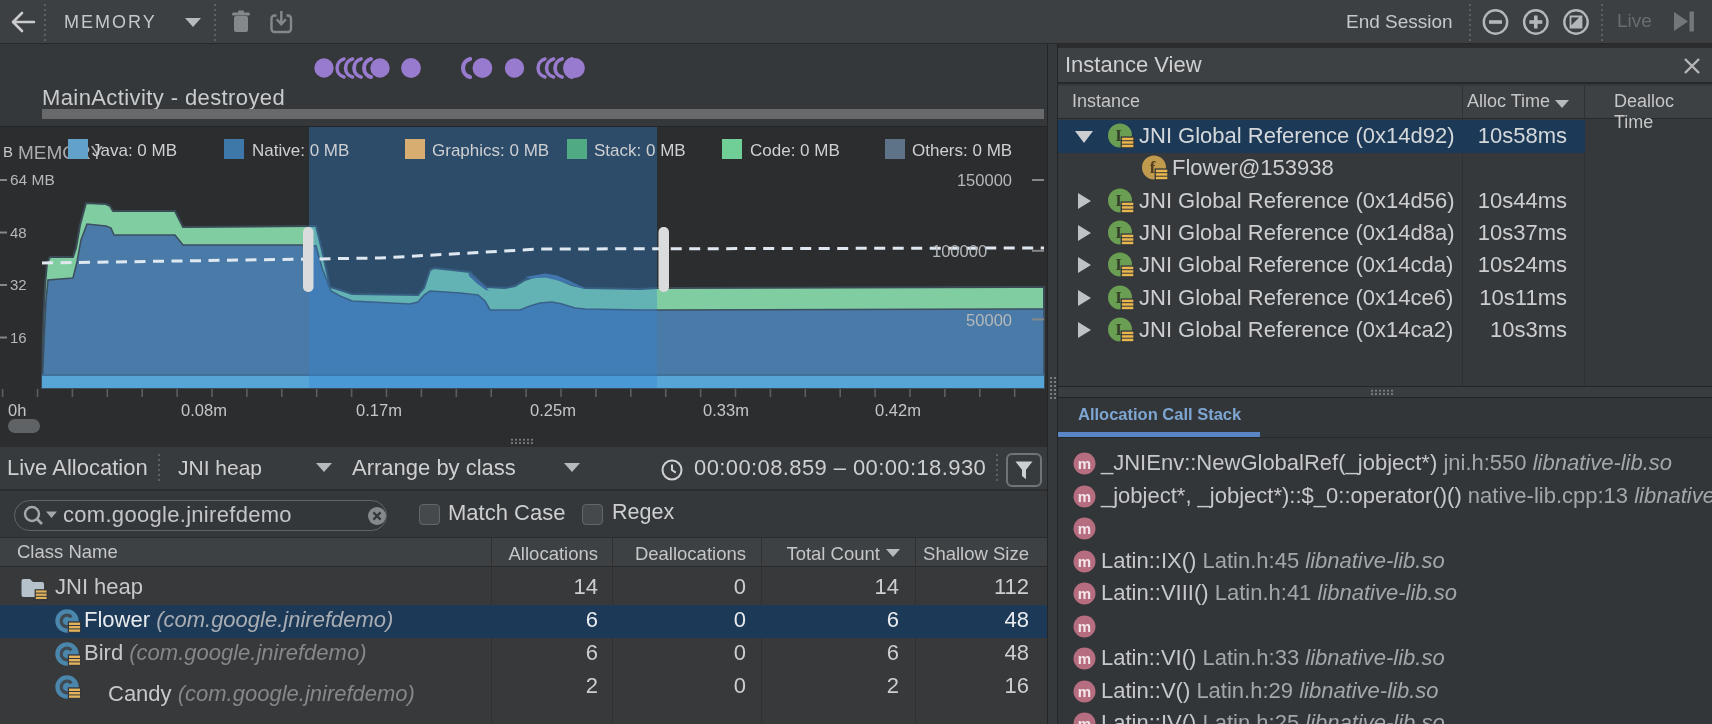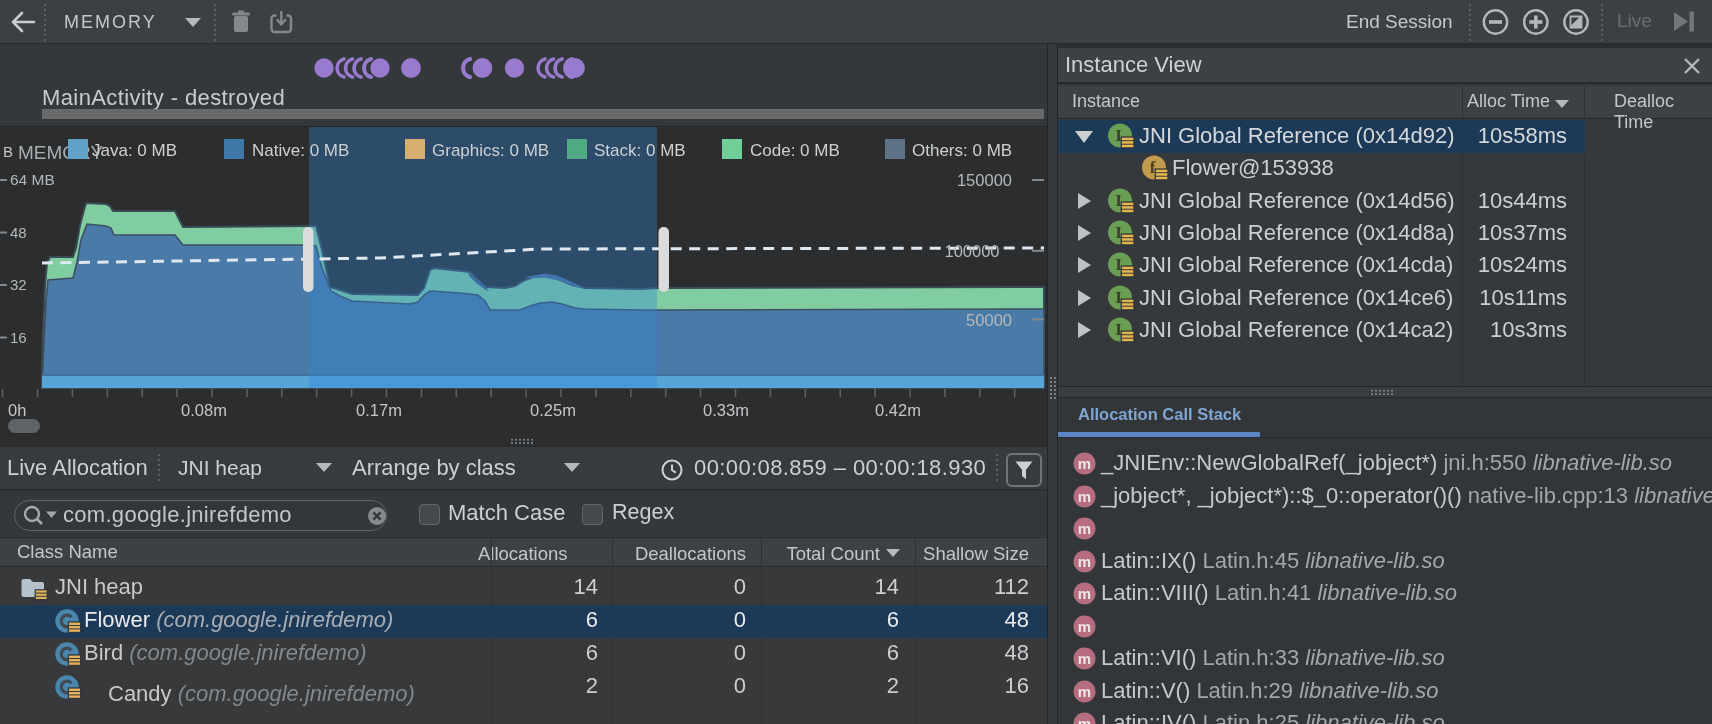--- a/index.html
+++ b/index.html
@@ -164,21 +164,21 @@
     <div class="abs" style="left:594px;top:14px;font-size:17px;color:#ced0d2;">Stack: 0 MB</div>
     <div class="abs" style="left:722px;top:12px;width:20px;height:20px;background:#6fcf97;"></div>
     <div class="abs" style="left:750px;top:14px;font-size:17px;color:#ced0d2;">Code: 0 MB</div>
     <div class="abs" style="left:885px;top:12px;width:20px;height:20px;background:#5e7388;"></div>
     <div class="abs" style="left:912px;top:14px;font-size:17px;color:#ced0d2;">Others: 0 MB</div>
     <div class="abs" style="left:10px;top:44px;font-size:15.5px;color:#b5b8ba;">64 MB</div>
     <div class="abs" style="left:10px;top:97px;font-size:15px;color:#b5b8ba;">48</div>
     <div class="abs" style="left:10px;top:149px;font-size:15px;color:#b5b8ba;">32</div>
     <div class="abs" style="left:10px;top:202px;font-size:15px;color:#b5b8ba;">16</div>
     <div class="abs" style="left:932px;top:44px;width:80px;font-size:16.5px;color:#b5b8ba;text-align:right;">150000</div>
-    <div class="abs" style="left:932px;top:115px;width:80px;font-size:16.5px;color:#b5b8ba;text-align:center;">100000</div>
+    <div class="abs" style="left:932px;top:115px;width:80px;font-size:16.5px;color:#b5b8ba;text-align:left;">100000</div>
     <div class="abs" style="left:932px;top:184px;width:80px;font-size:16.5px;color:#b5b8ba;text-align:right;">50000</div>
 
     <div class="abs" style="left:8px;top:274px;font-size:16.5px;color:#c3c5c7;">0h</div>
     <div class="abs" style="left:154px;top:274px;width:100px;text-align:center;font-size:16.5px;color:#c3c5c7;">0.08m</div>
     <div class="abs" style="left:329px;top:274px;width:100px;text-align:center;font-size:16.5px;color:#c3c5c7;">0.17m</div>
     <div class="abs" style="left:503px;top:274px;width:100px;text-align:center;font-size:16.5px;color:#c3c5c7;">0.25m</div>
     <div class="abs" style="left:676px;top:274px;width:100px;text-align:center;font-size:16.5px;color:#c3c5c7;">0.33m</div>
     <div class="abs" style="left:848px;top:274px;width:100px;text-align:center;font-size:16.5px;color:#c3c5c7;">0.42m</div>
 
     <div class="abs" style="left:8px;top:292px;width:32px;height:14px;border-radius:7px;background:#606365;"></div>
@@ -222,21 +222,21 @@
     <div class="abs" style="left:419px;top:13px;width:21px;height:21px;background:#46494c;border:1.5px solid #626668;border-radius:4px;"></div>
     <div class="abs" style="left:448px;top:9px;font-size:22px;color:#cdcfd1;">Match Case</div>
     <div class="abs" style="left:582px;top:13px;width:21px;height:21px;background:#46494c;border:1.5px solid #626668;border-radius:4px;"></div>
     <div class="abs" style="left:612px;top:9px;font-size:21.5px;color:#cdcfd1;">Regex</div>
   </div>
 
   <div class="abs" style="left:0;top:538px;width:1047px;height:186px;background:#37393b;">
 
     <div class="abs" style="left:0;top:0;width:1047px;height:29px;background:#3e4143;border-bottom:1px solid #28292b;">
       <div class="abs" style="left:17px;top:3px;font-size:18.5px;color:#c4c6c8;">Class Name</div>
-      <div class="abs" style="left:478px;top:5px;width:120px;text-align:left;font-size:18.5px;color:#c4c6c8;">Allocations</div>
+      <div class="abs" style="left:478px;top:5px;width:120px;text-align:right;font-size:18.5px;color:#c4c6c8;">Allocations</div>
       <div class="abs" style="left:616px;top:5px;width:130px;text-align:right;font-size:18.5px;color:#c4c6c8;">Deallocations</div>
       <div class="abs" style="left:760px;top:5px;width:120px;text-align:right;font-size:18.5px;color:#c4c6c8;">Total Count</div>
       <div class="abs" style="left:886px;top:11px;width:0;height:0;border-left:7px solid transparent;border-right:7px solid transparent;border-top:8px solid #b7babc;"></div>
       <div class="abs" style="left:909px;top:5px;width:120px;text-align:right;font-size:18.5px;color:#c4c6c8;">Shallow Size</div>
     </div>
 
     <div class="abs" style="left:491px;top:0;width:1px;height:186px;background:#2e3032;"></div>
     <div class="abs" style="left:612px;top:0;width:1px;height:186px;background:#2e3032;"></div>
     <div class="abs" style="left:761px;top:0;width:1px;height:186px;background:#2e3032;"></div>
     <div class="abs" style="left:915px;top:0;width:1px;height:186px;background:#2e3032;"></div>

